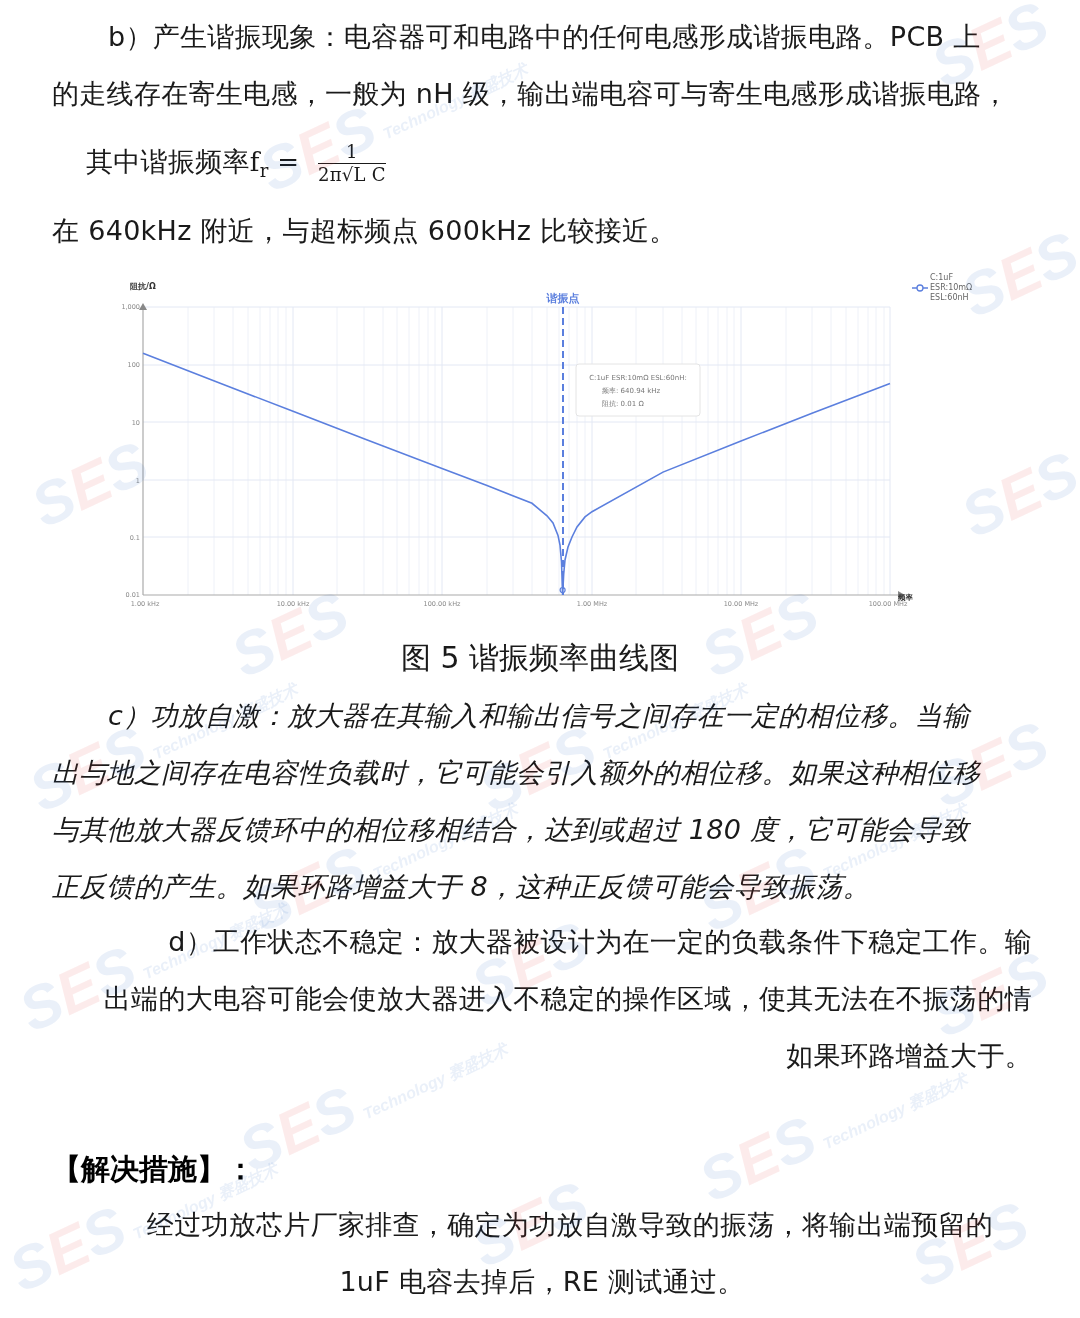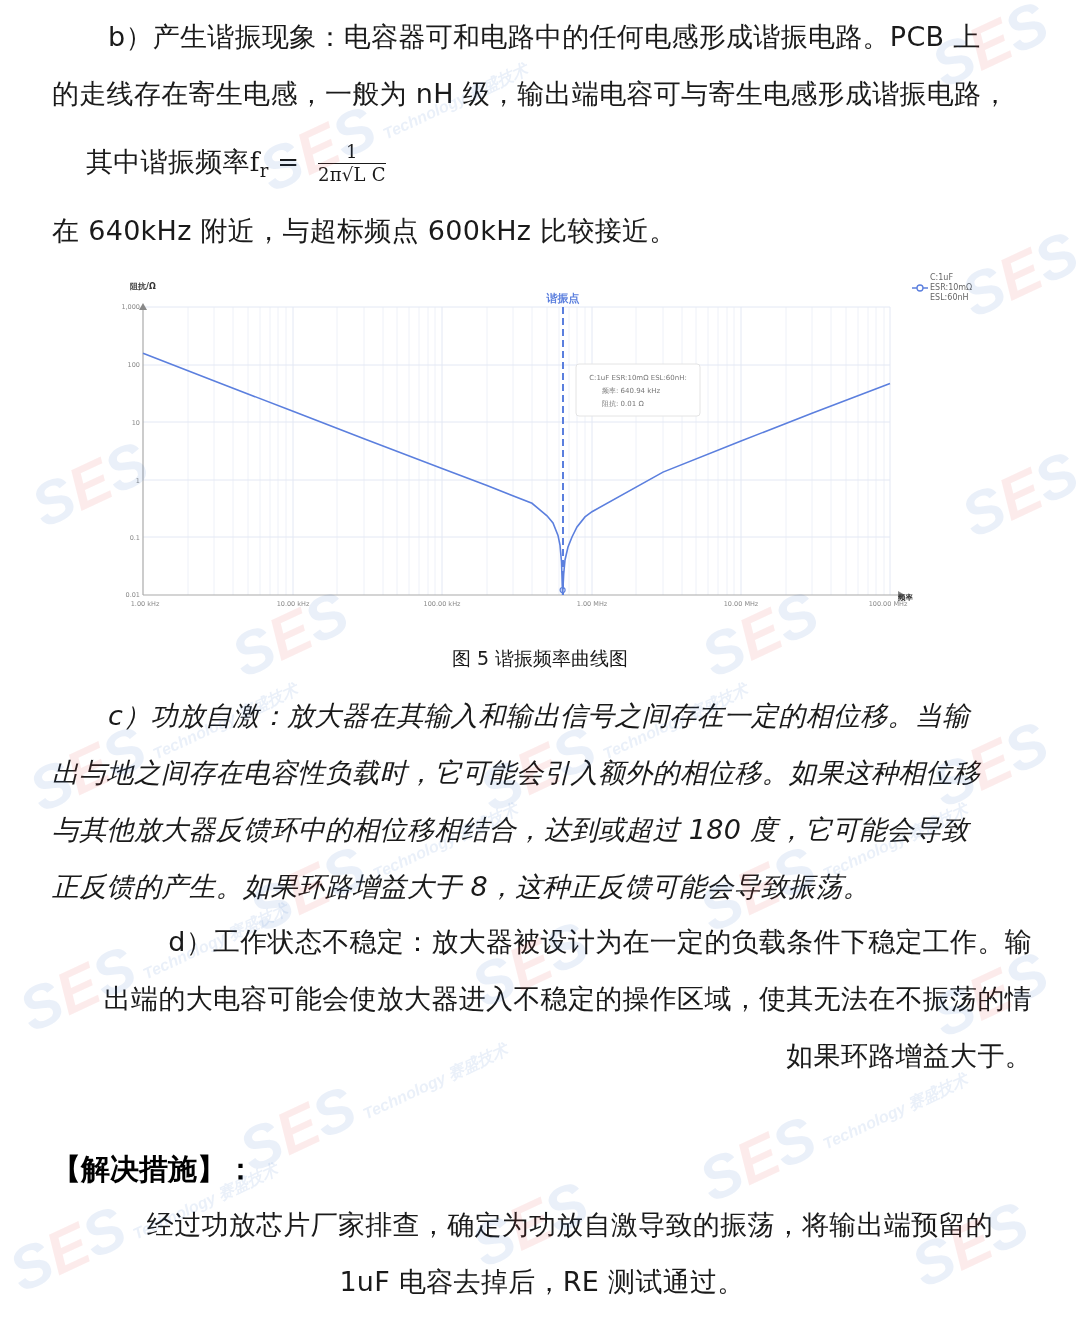--- a/index.html
+++ b/index.html
@@ -6,21 +6,21 @@
   body { width:1080px; height:1318px; position:relative; overflow:hidden;
          font-family:"DejaVu Sans","Liberation Sans",sans-serif; color:#1a1a1a; }
   .para { position:absolute; left:52px; width:980px; font-size:27px; line-height:57px; letter-spacing:0.3px; }
   .line { white-space:nowrap; height:57px; }
   .indent { padding-left:56px; }
   .frac { display:inline-block; vertical-align:middle; text-align:center; font-family:"DejaVu Serif","Liberation Serif",serif; font-size:18px; line-height:22px; margin:0 10px; }
   .frac .num { display:block; border-bottom:1.5px solid #1a1a1a; padding:0 6px; }
   .frac .den { display:block; }
   .fr { font-family:"DejaVu Serif","Liberation Serif",serif; font-size:26px; }
   .fr sub { font-size:18px; }
-  .caption { position:absolute; left:0; width:1080px; top:636px; text-align:center; font-size:19px; line-height:44px; }
+  .caption { position:absolute; left:0; width:1080px; top:636px; text-align:center; font-size:30px; line-height:44px; }
   .solution-head { position:absolute; left:52px; top:1146px; font-size:29px; font-weight:bold; color:#000000; line-height:46px; }
   .chart-wrap { position:absolute; left:0; top:265px; width:1080px; height:350px; }
   .watermark { position:absolute; font-family:"Liberation Sans",sans-serif; font-weight:bold; font-style:italic; font-size:60px; transform:rotate(-25deg); opacity:0.09; pointer-events:none; white-space:nowrap; }
   .watermark .s1 { color:#1f5fbf; } .watermark .s2 { color:#e03030; } .watermark .s3 { color:#1f5fbf; }
   .watermark small { font-size:16px; color:#1f5fbf; margin-left:6px; }
 </style>
 </head>
 <body>
 
 <div class="para" style="top:8px;">

